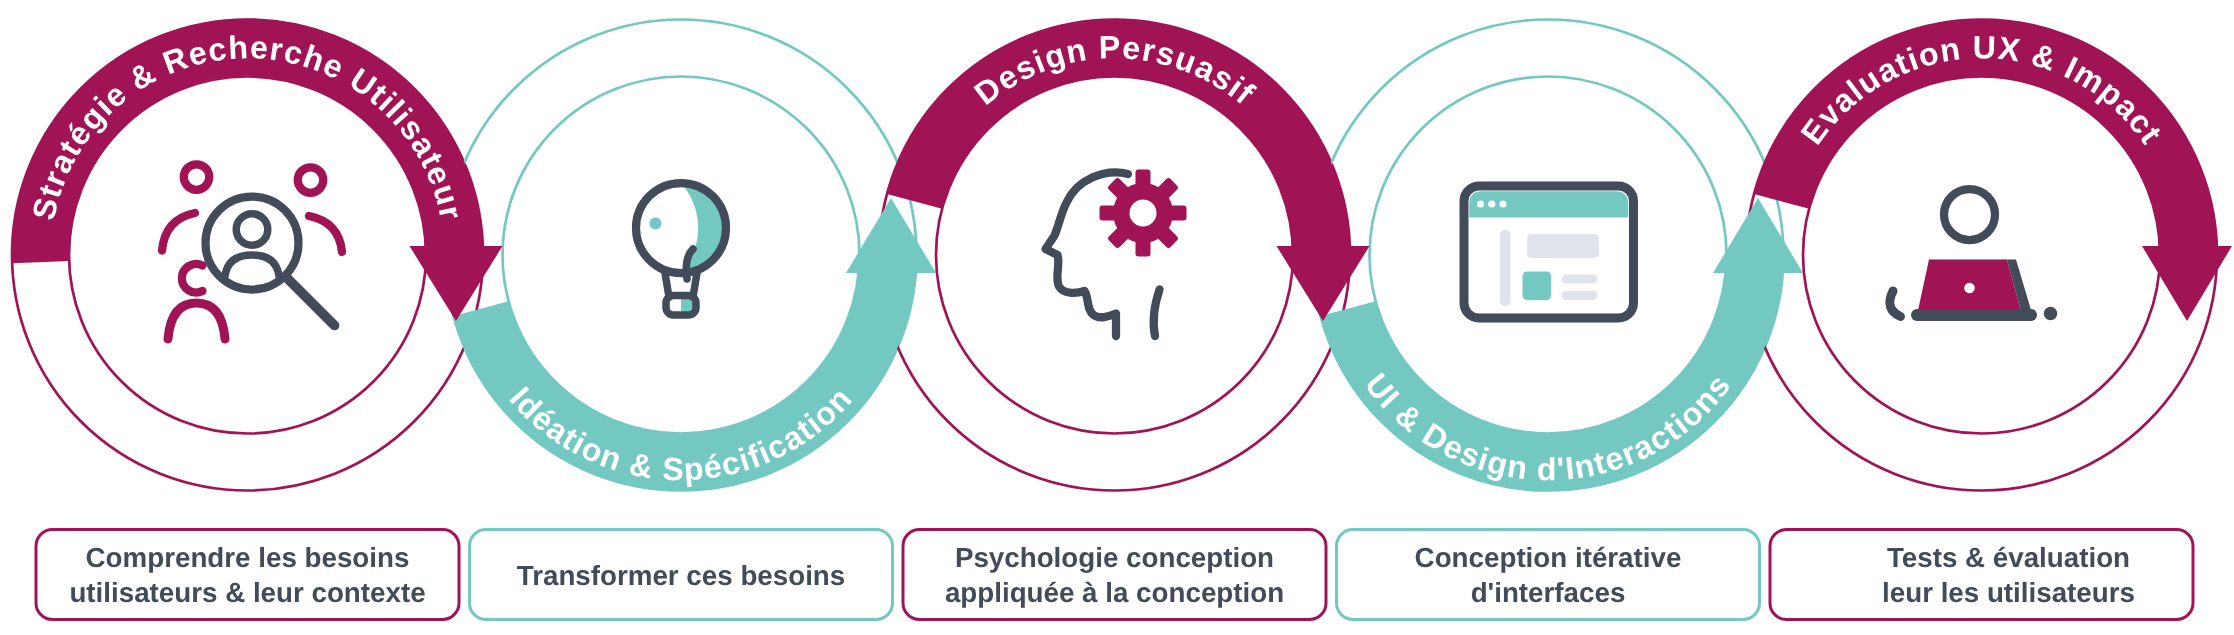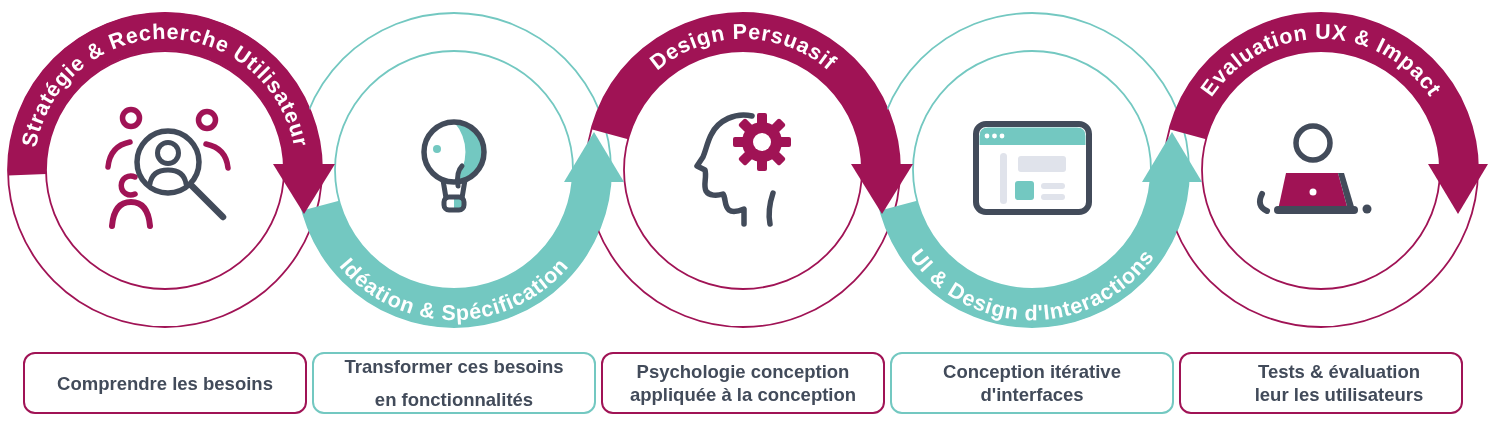--- a/index.html
+++ b/index.html
@@ -150,24 +150,24 @@
   <text class="arc-label">
     <textPath href="#tp4" startOffset="50%" text-anchor="middle">UI &amp; Design d'Interactions</textPath>
   </text>
   <text class="arc-label">
     <textPath href="#tp5" startOffset="50%" text-anchor="middle">Evaluation UX &amp; Impact</textPath>
   </text>
 </svg>
 
 <div class="caption c1" style="border-color: rgb(160, 19, 85);">
   <span>Comprendre les besoins</span>
+  <span>utilisateurs &amp; leur contexte</span>
 </div>
 <div class="caption c2" style="border-color: rgb(115, 200, 193); gap: 10px;">
   <span>Transformer ces besoins</span>
-  <span>en fonctionnalités</span>
 </div>
 <div class="caption c3" style="border-color: rgb(160, 19, 85);">
   <span>Psychologie conception</span>
   <span>appliquée à la conception</span>
 </div>
 <div class="caption c4" style="border-color: rgb(115, 200, 193);">
   <span>Conception itérative</span>
   <span>d'interfaces</span>
 </div>
 <div class="caption c5" style="border-color: rgb(160, 19, 85);">

